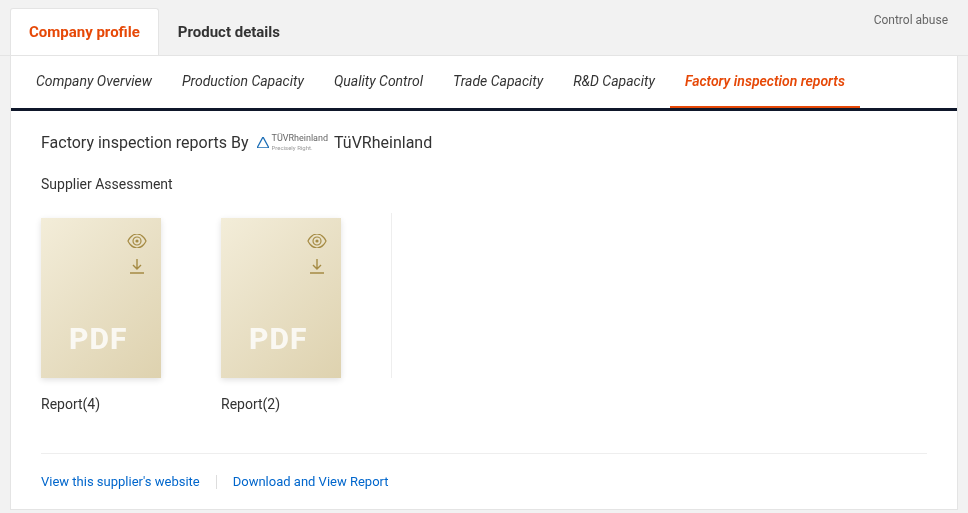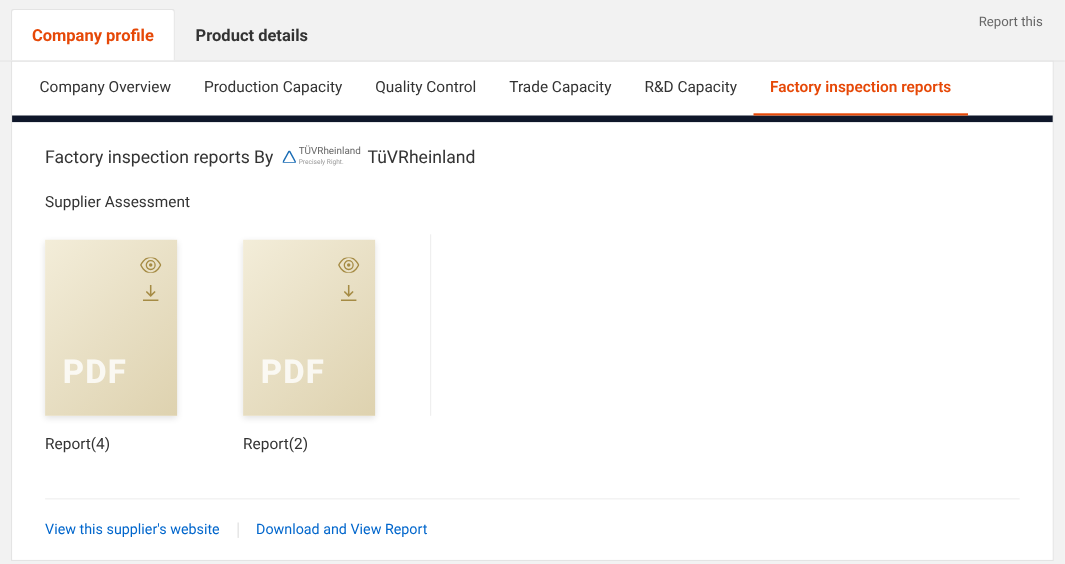--- a/index.html
+++ b/index.html
@@ -58,23 +58,24 @@
       border: 1px solid #e4e4e4;
       border-top: 1px solid #e4e4e4;
       margin: 0 10px 10px 10px;
       height: 455px;
       display: flex;
       flex-direction: column;
     }
     .sub-tabs {
       display: flex;
       align-items: flex-end;
-      border-bottom: 6px solid #0f172a;
+      border-bottom: 3px solid #0f172a;
       height: 55px;
       padding: 0 10px;
+      font-style: italic;
     }
     .sub-tab {
       font-size: 14px;
       color: #333;
       padding: 0 15px;
       height: 100%;
       display: flex;
       align-items: center;
       cursor: pointer;
       border-bottom: 2px solid transparent;
@@ -140,21 +141,21 @@
       gap: 10px;
     }
     .pdf-action-icon {
       color: #a58b44;
       cursor: pointer;
       display: flex;
       justify-content: center;
     }
     .pdf-label {
       position: absolute;
-      left: 16px;
+      left: 28px;
       bottom: 22px;
       font-size: 30px;
       font-weight: 800;
       color: rgba(255,255,255,0.8);
       letter-spacing: 1px;
     }
     .report-name {
       font-size: 14px;
       color: #333;
       margin-top: 18px;
@@ -190,21 +191,21 @@
 </head>
 <body>
 
 <div class="page-wrap">
   <div class="outer-rule"></div>
   <div class="top-bar">
     <div class="top-tabs">
       <div class="top-tab active">Company profile</div>
       <div class="top-tab">Product details</div>
     </div>
-    <div class="report-abuse">Report this</div>
+    <div class="report-abuse">Control abuse</div>
   </div>
 
   <div class="main-panel">
     <div class="sub-tabs">
       <div class="sub-tab">Company Overview</div>
       <div class="sub-tab">Production Capacity</div>
       <div class="sub-tab">Quality Control</div>
       <div class="sub-tab">Trade Capacity</div>
       <div class="sub-tab">R&amp;D Capacity</div>
       <div class="sub-tab active">Factory inspection reports</div>

